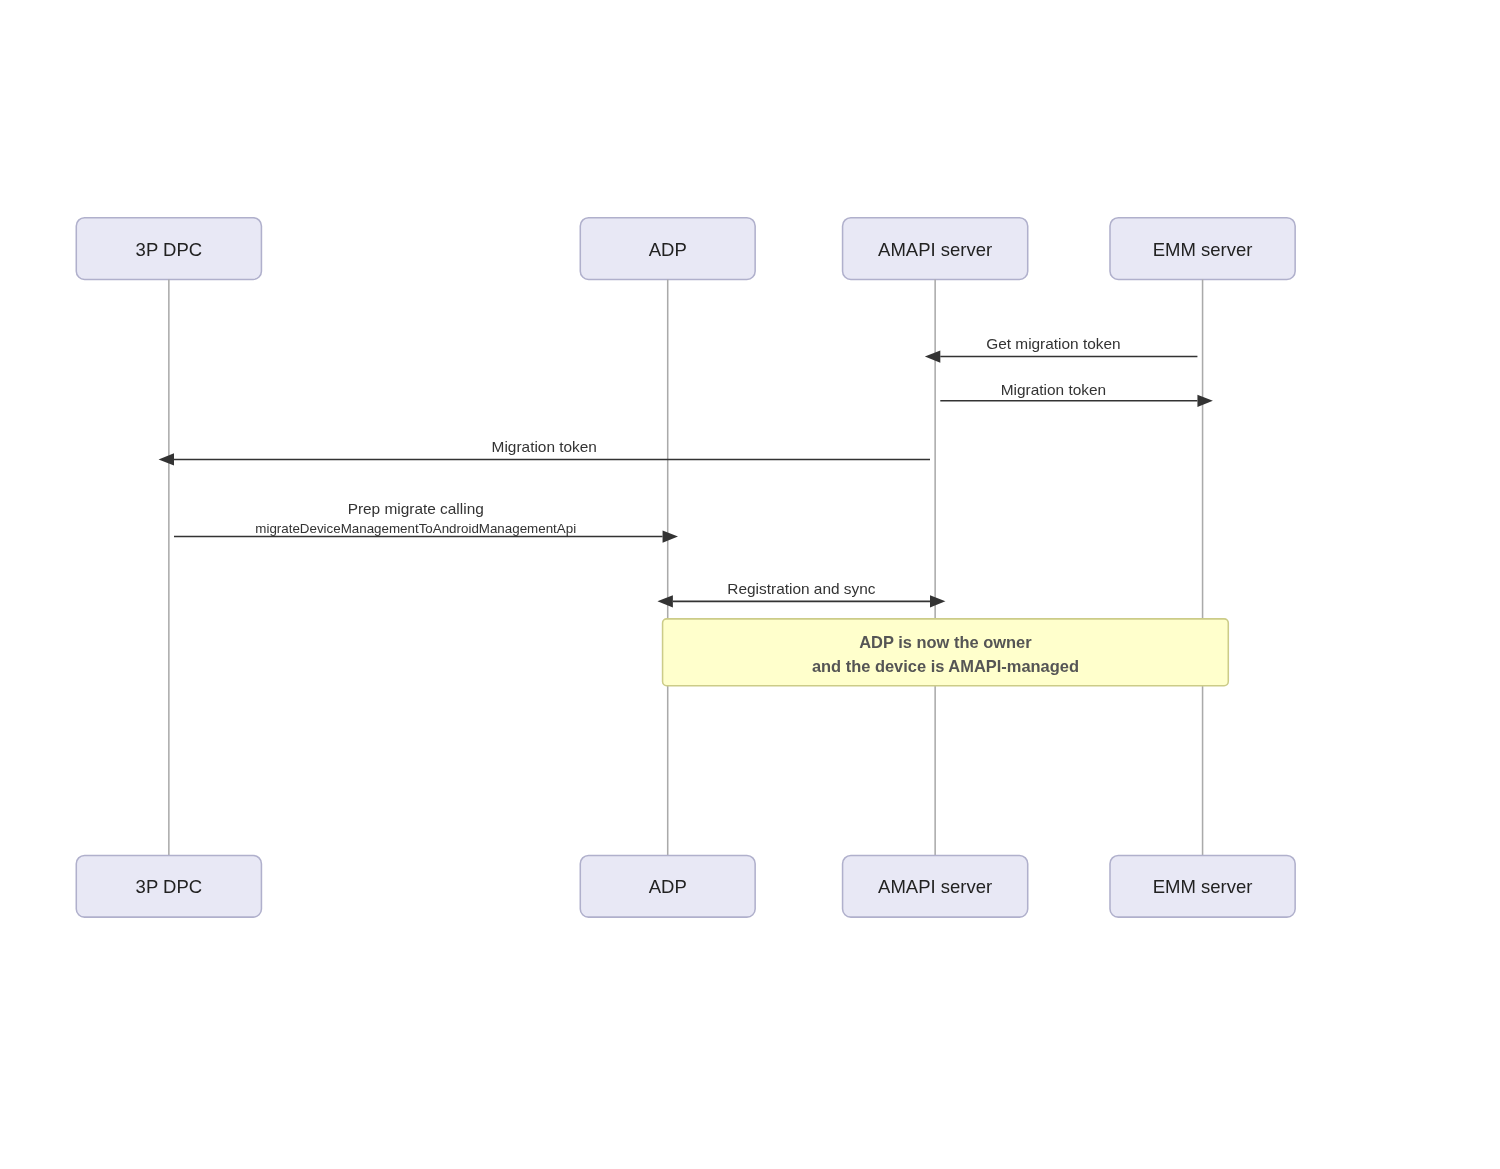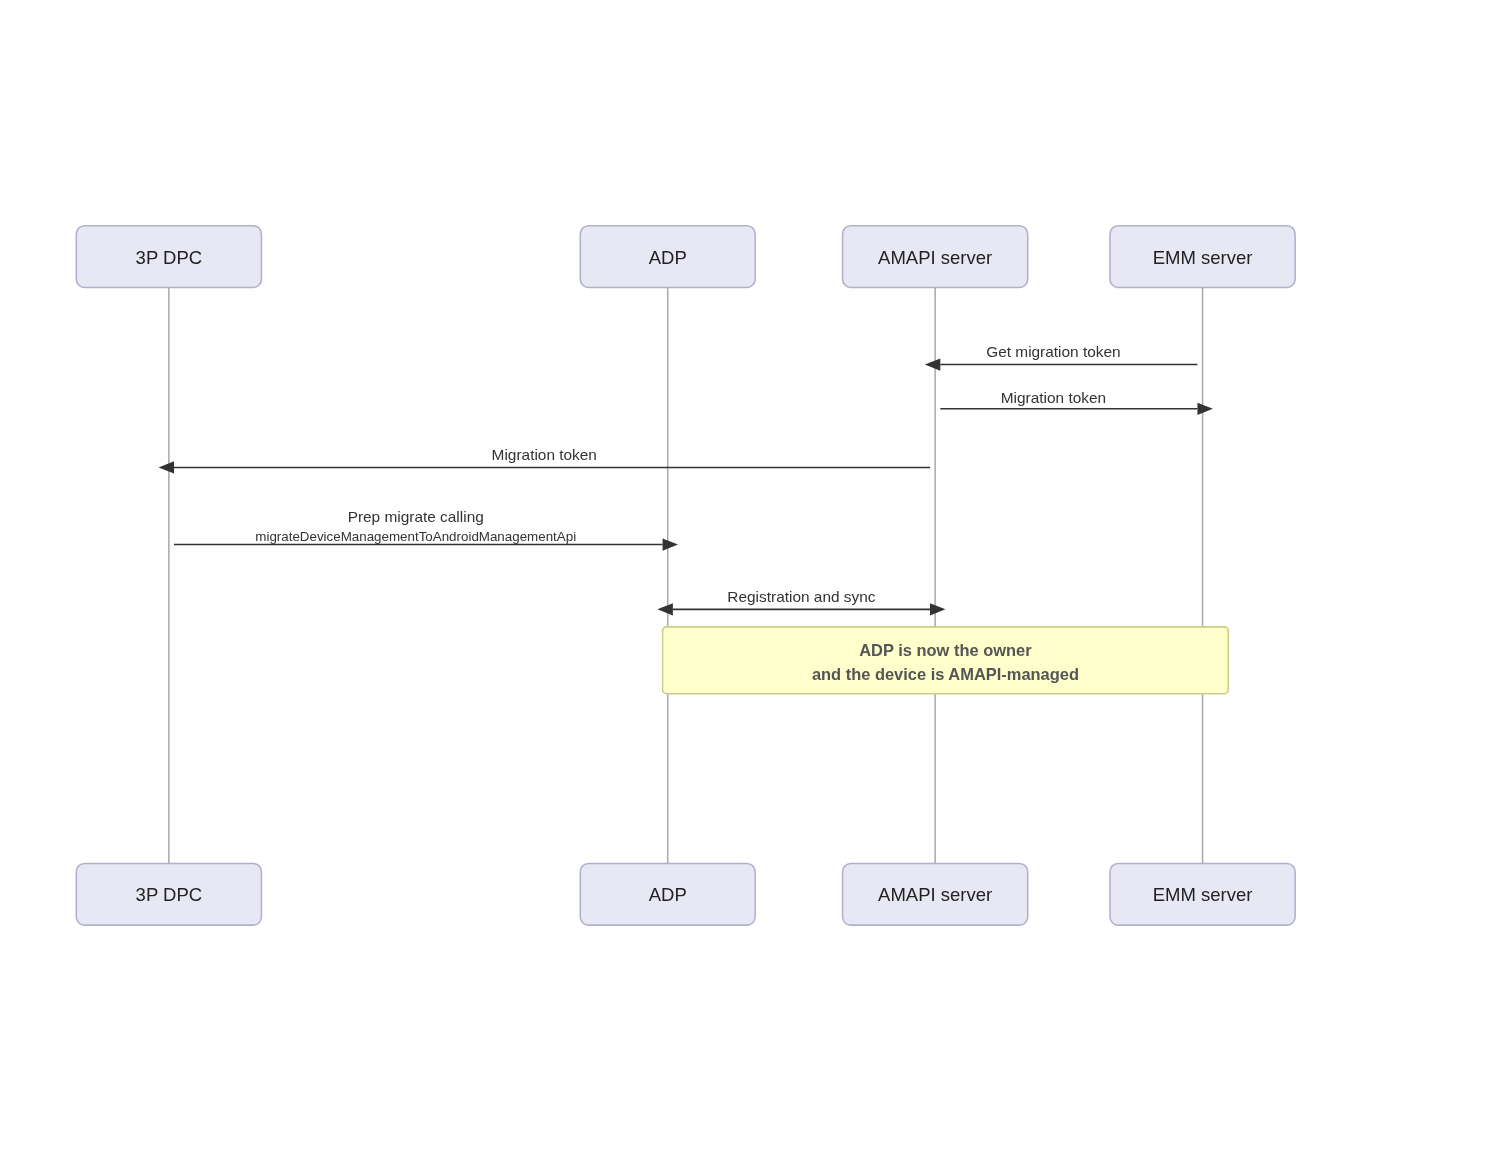--- a/index.html
+++ b/index.html
@@ -6,21 +6,21 @@
     body {
       background: #fff;
       font-family: 'Arial', sans-serif;
       width: 1500px;
       height: 1169px;
       overflow: hidden;
       position: relative;
     }
     .diagram-container {
       position: absolute;
-      top: 196px;
+      top: 188px;
       left: 30px;
       width: 1440px;
       height: 800px;
     }
     svg {
       width: 100%;
       height: 100%;
     }
   </style>
 </head>

